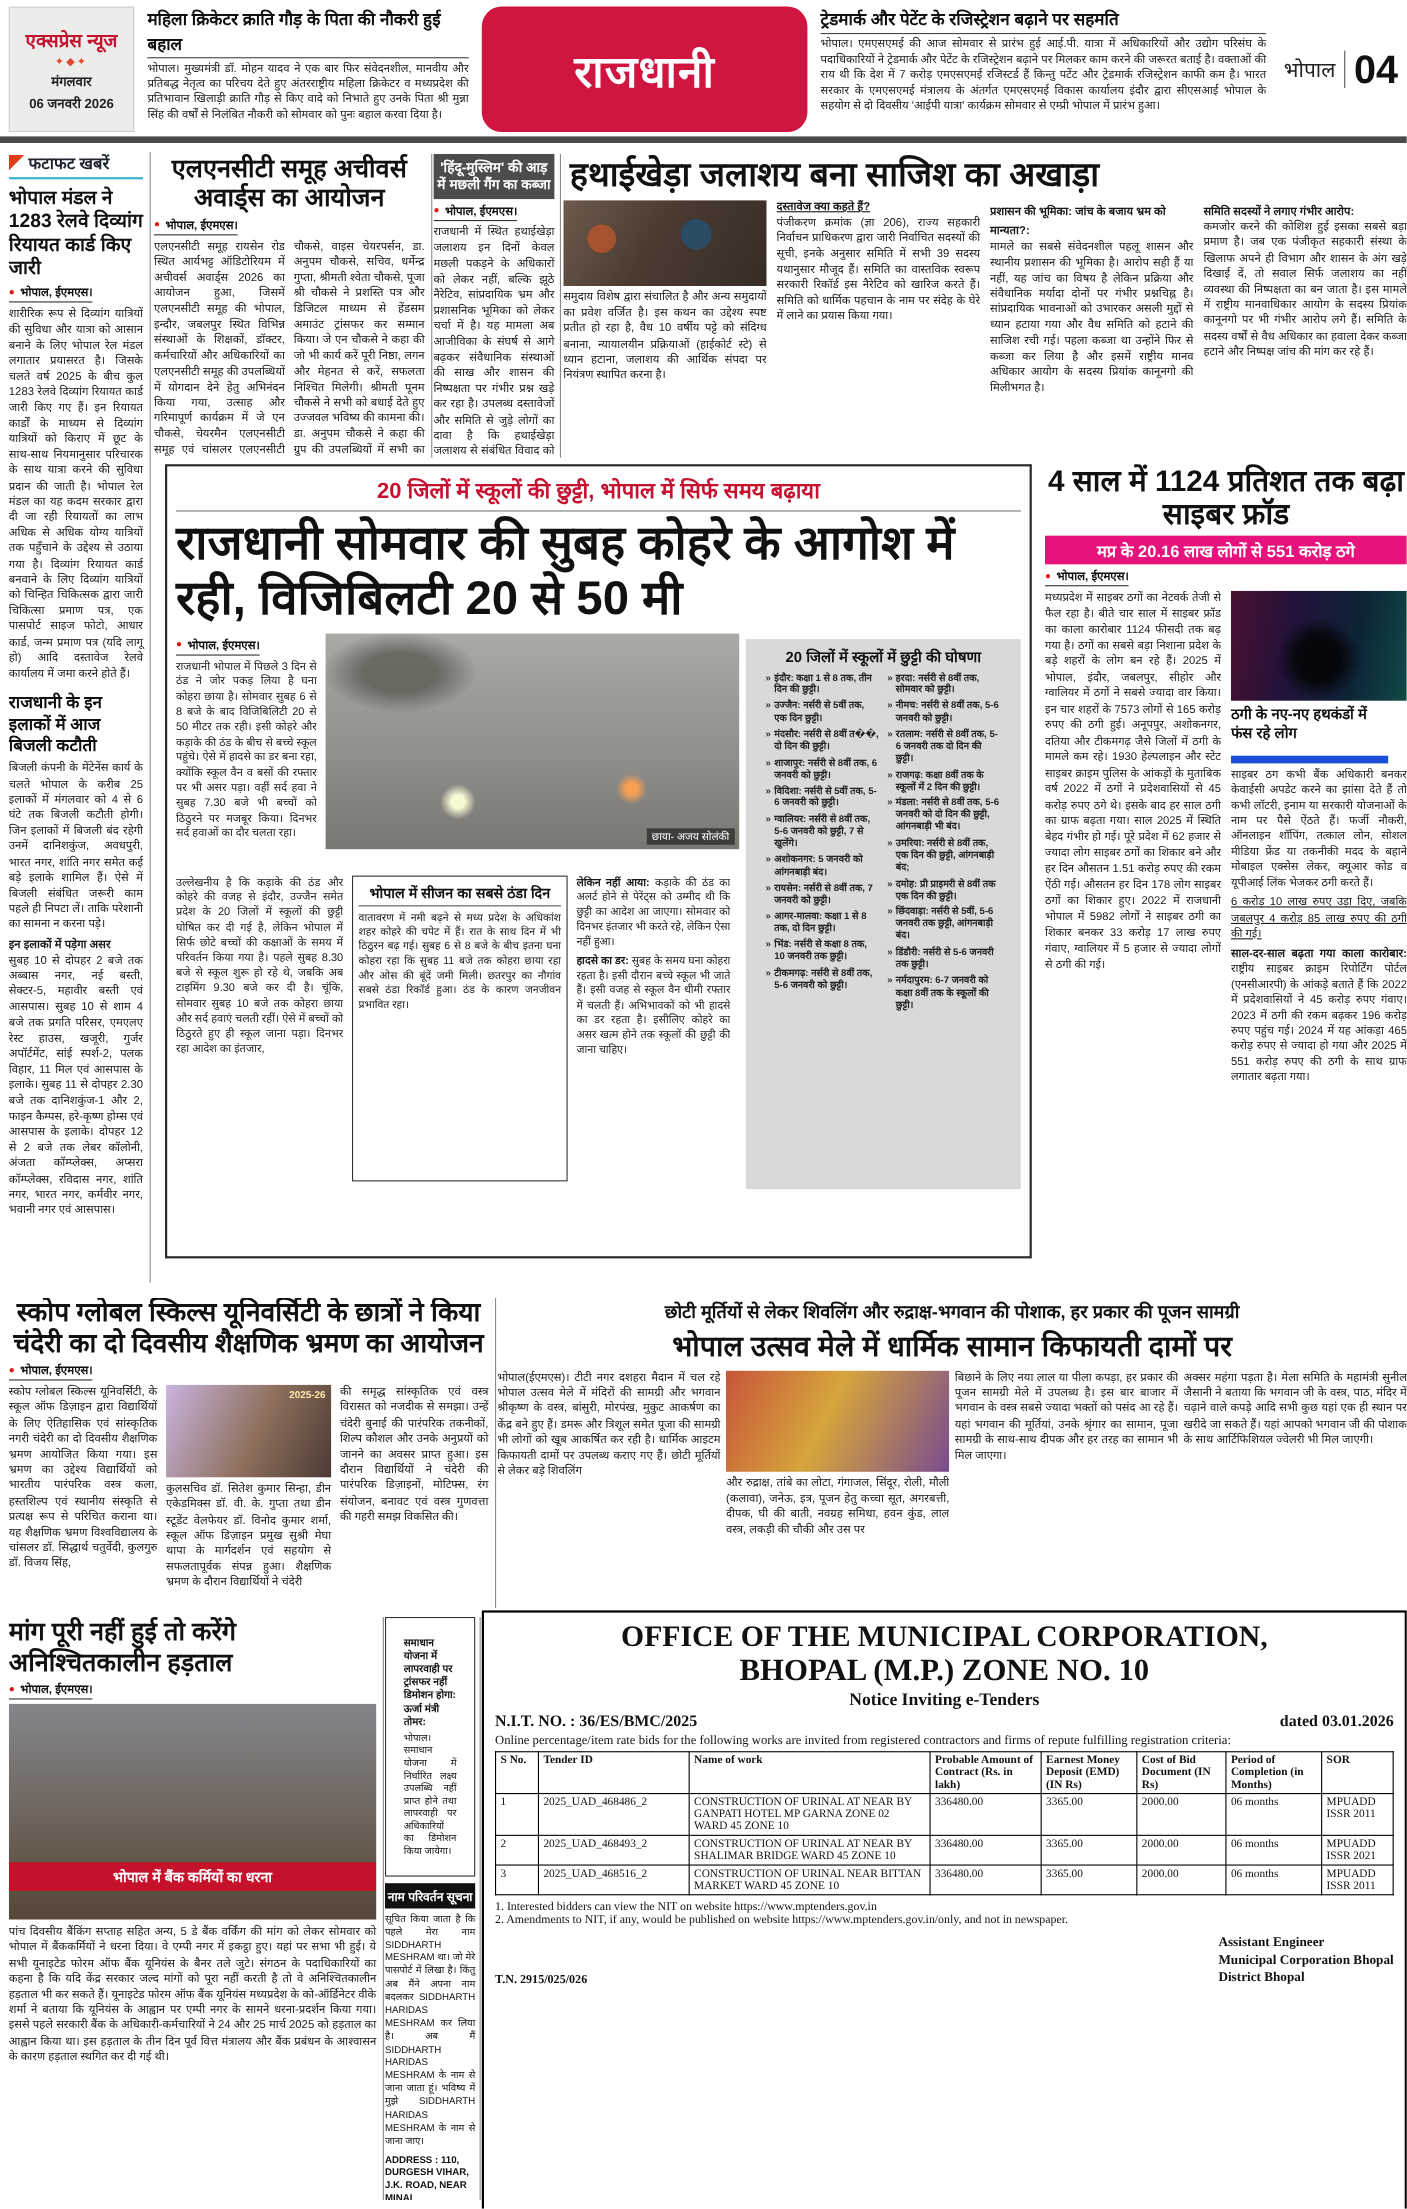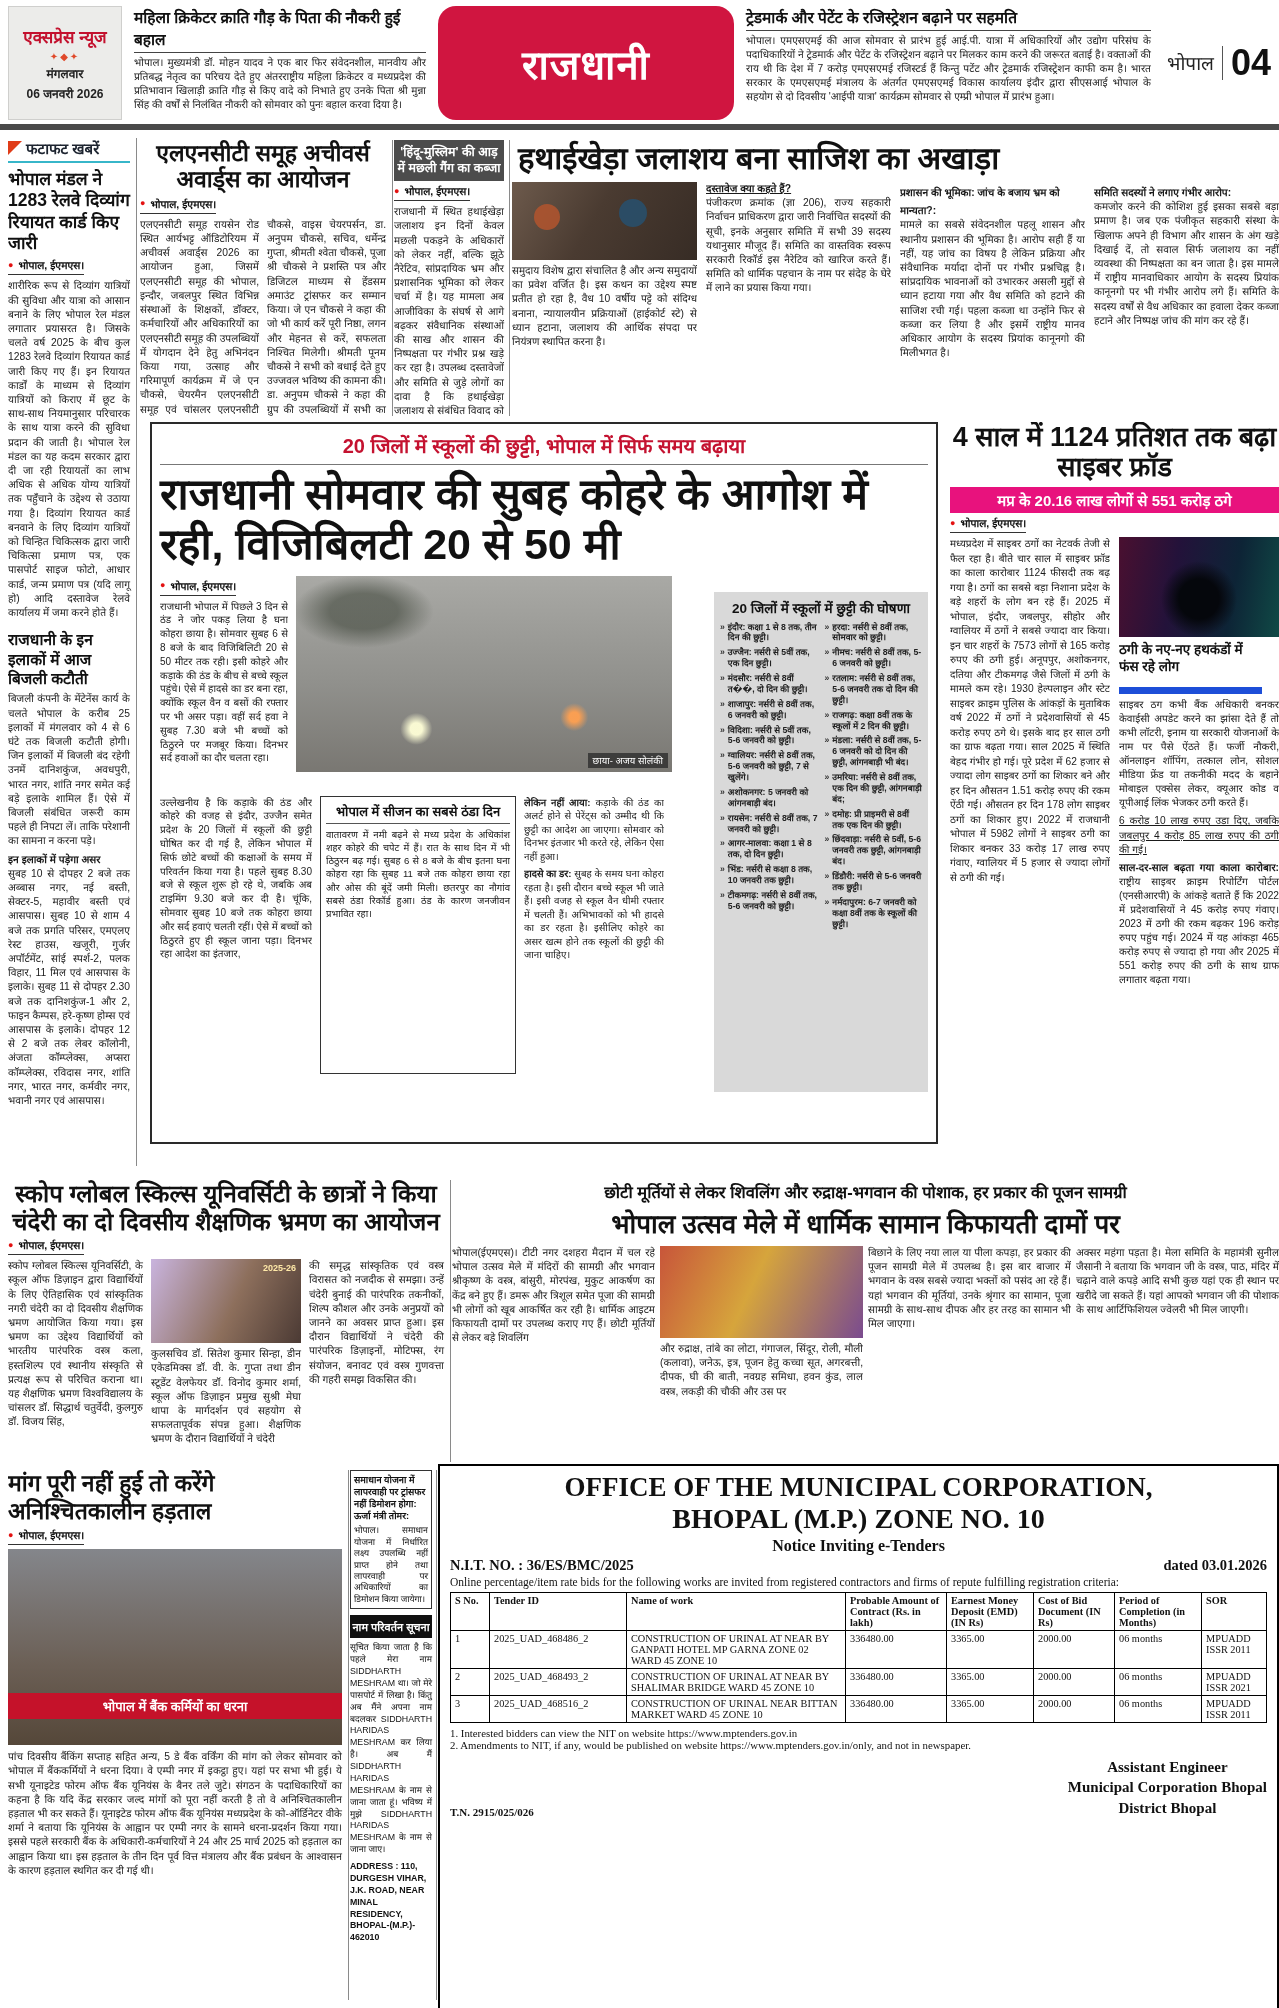--- a/index.html
+++ b/index.html
@@ -68,21 +68,21 @@
   .ph-fog{width:376px;height:196px;background:
       radial-gradient(circle at 32% 78%, rgba(255,255,215,.95) 0 6px, rgba(255,255,215,0) 16px),
       radial-gradient(circle at 74% 72%, rgba(255,160,80,.95) 0 5px, rgba(255,160,80,0) 14px),
       radial-gradient(ellipse at 18% 18%, rgba(55,62,50,.55) 0 34px, rgba(55,62,50,0) 70px),
       linear-gradient(180deg,#a9a9a5 0%,#90908c 55%,#797772 100%);}
   .ph-cap{position:absolute;right:4px;bottom:4px;background:rgba(40,40,40,.75);color:#fff;font-size:9.5px;padding:1px 5px;}
   .coldbox{width:196px;border:1.5px solid #333;padding:5px;box-sizing:border-box;height:278px;overflow:hidden;}
   .coldbox .cb-t{font-weight:bold;font-size:13px;text-align:center;border-bottom:1px solid #555;padding-bottom:3px;margin-bottom:4px;}
   .w-colB{width:152px;overflow:hidden;height:278px;}
   .w-colC{width:140px;overflow:hidden;height:278px;}
-  .school{position:absolute;right:0;top:16px;width:214px;height:100%;background:#d9d9d9;padding:7px 6px;box-sizing:border-box;}
+  .school{position:absolute;right:0;top:5px;width:250px;height:100%;background:#d9d9d9;padding:7px 18px;box-sizing:border-box;}
   .school .sc-t{font-weight:bold;font-size:13.5px;text-align:center;margin-bottom:5px;}
   .sc-cols{display:flex;gap:7px;}
   .sc-cols>div{flex:1;}
   .sli{display:flex;gap:3px;font-size:8.7px;line-height:1.25;font-weight:bold;color:#222;margin-bottom:4px;}
   .sli .ar{color:#333;font-weight:bold;}
   
   .cyber{left:946px;top:422px;width:333px;height:722px;overflow:hidden;padding-left:4px;box-sizing:border-box;}
   .cy-h{font-weight:bold;font-size:27px;text-align:center;line-height:1.12;}
   .cy-strip{background:#e8127d;color:#fff;font-weight:bold;font-size:15px;text-align:center;padding:3px 2px;margin:5px 0 3px 0;}
   .cy-body{display:flex;gap:9px;}
@@ -105,41 +105,41 @@
   .ut-cols>div{flex:1;overflow:hidden;}
   .ph-market{height:92px;background:linear-gradient(115deg,#c8553a 0%,#d6a53c 45%,#7a4b8f 100%);}
   
   .strike{left:8px;top:1470px;width:334px;height:530px;overflow:hidden;padding-right:6px;border-right:1px solid #8a8a8a;}
   .st-h{font-weight:bold;font-size:23px;line-height:1.2;margin-bottom:3px;}
   .ph-crowd{height:196px;background:linear-gradient(180deg,#84868b 0%,#6b5f55 60%,#554739 100%);}
   .ph-banner{position:absolute;left:0;right:0;bottom:26px;background:#c5122a;color:#fff;font-weight:bold;
              font-size:13px;text-align:center;padding:4px 2px;}
   
   .midcol{left:350px;top:1470px;width:82px;height:530px;overflow:hidden;padding-right:4px;border-right:1px solid #8a8a8a;}
-  .sam-box{border:1px solid #333;padding:3px;margin-bottom:6px;}
+  .sam-box{border:1px solid #333;padding:16px;margin-bottom:6px;}
   .sam-t{font-weight:bold;font-size:9.3px;line-height:1.3;}
   .sam-b{font-size:8.8px;line-height:1.3;margin-top:3px;}
   .nc-h{background:#111;color:#fff;font-weight:bold;font-size:11px;text-align:center;padding:4px 2px;margin-bottom:4px;}
   .nc-b{font-size:8.8px;line-height:1.35;}
   .nc-ad{font-size:8.8px;font-weight:bold;margin-top:5px;line-height:1.35;}
   
   .tender{left:438px;top:1464px;width:841px;height:629px;border:2px solid #000;padding:6px 10px;box-sizing:border-box;
           font-family:"Liberation Serif","DejaVu Serif",serif;overflow:hidden;}
   .t-org1{font-weight:bold;font-size:27px;text-align:center;}
   .t-org2{font-weight:bold;font-size:28px;text-align:center;}
   .t-sub{font-weight:bold;font-size:16px;text-align:center;margin:2px 0;}
   .t-nit{display:flex;justify-content:space-between;font-weight:bold;font-size:14.5px;margin-top:2px;}
   .t-intro{font-size:11.5px;text-align:justify;margin:2px 0 4px 0;}
   .t-table{width:100%;border-collapse:collapse;font-size:10.3px;}
   .t-table th,.t-table td{border:1px solid #000;padding:2px 4px;vertical-align:top;text-align:left;font-weight:normal;}
   .t-table th{font-weight:bold;}
   .t-notes{font-size:10.8px;margin-top:4px;}
   .t-foot{display:flex;justify-content:space-between;align-items:flex-end;margin-top:6px;}
   .t-tn{font-weight:bold;font-size:11px;}
-  .t-sign{text-align:center;font-weight:bold;font-size:15px;line-height:1.35;}
+  .t-sign{text-align:left;font-weight:bold;font-size:12px;line-height:1.35;}
 </style>
 </head>
 <body>
 
 <div class="page">
 
   <div class="abs topband">
     <div class="masthead">
       <span class="mh-title">एक्सप्रेस न्यूज</span>
       <span class="mh-orn">✦◆✦</span>

